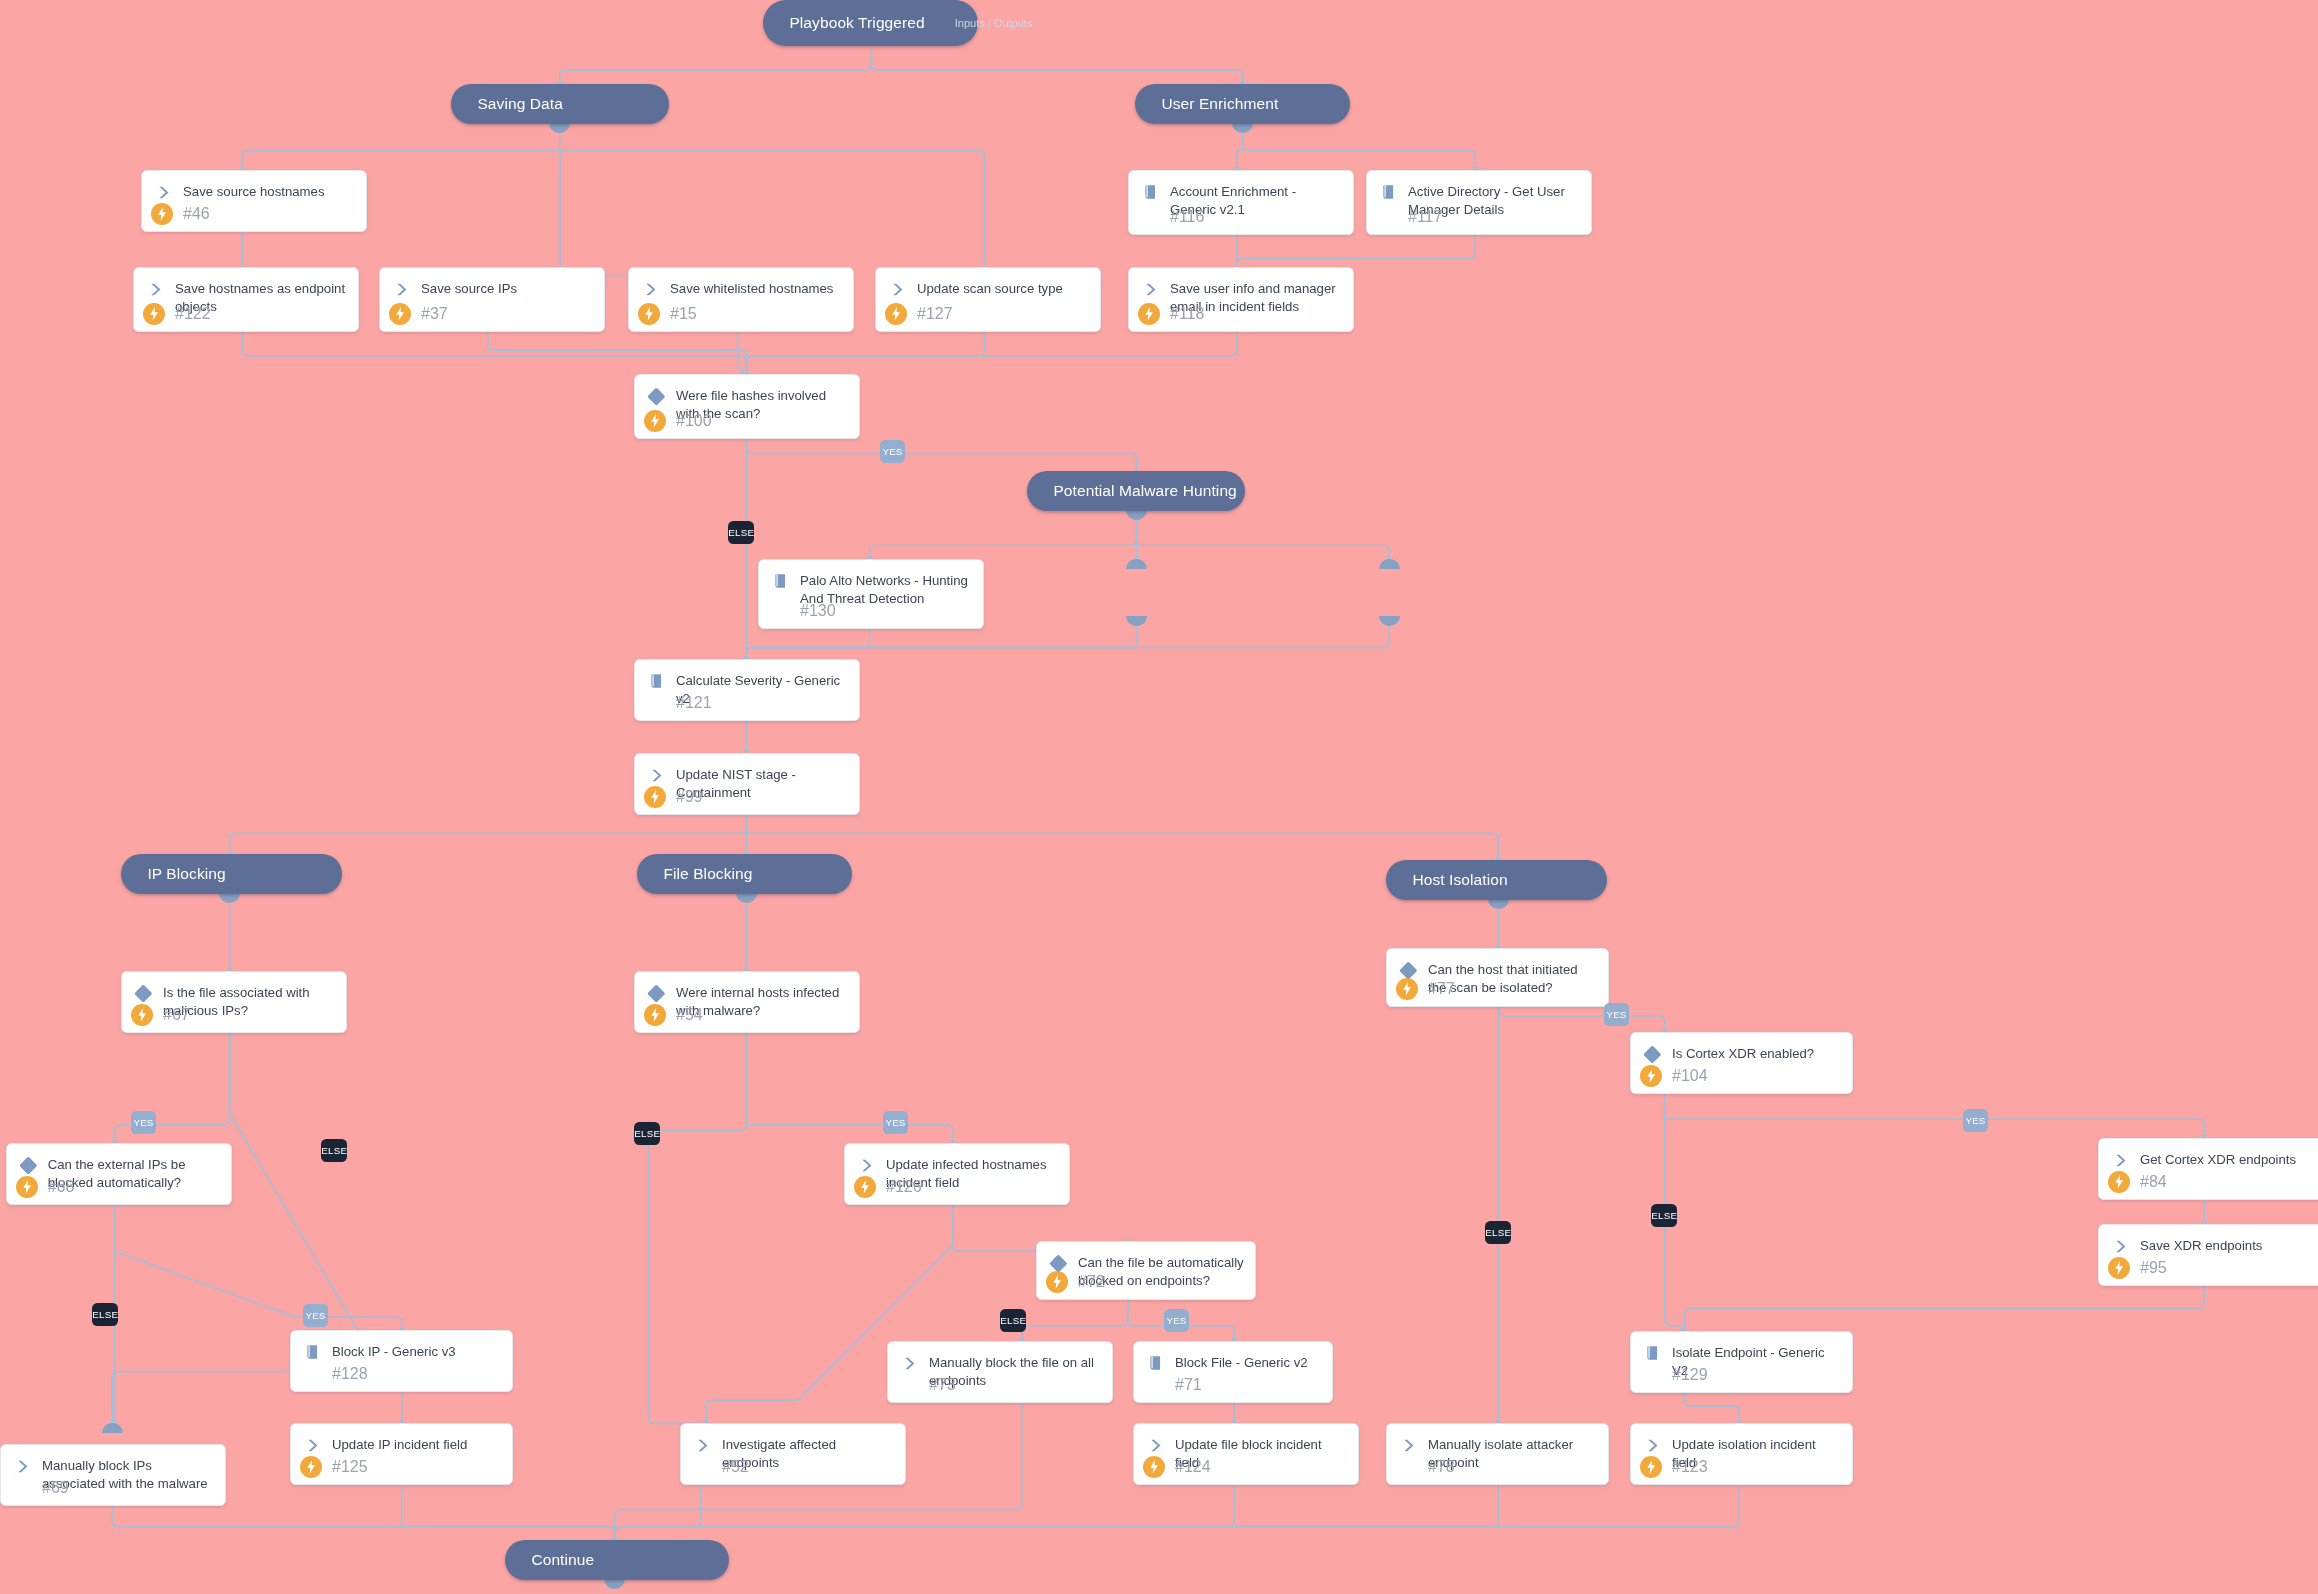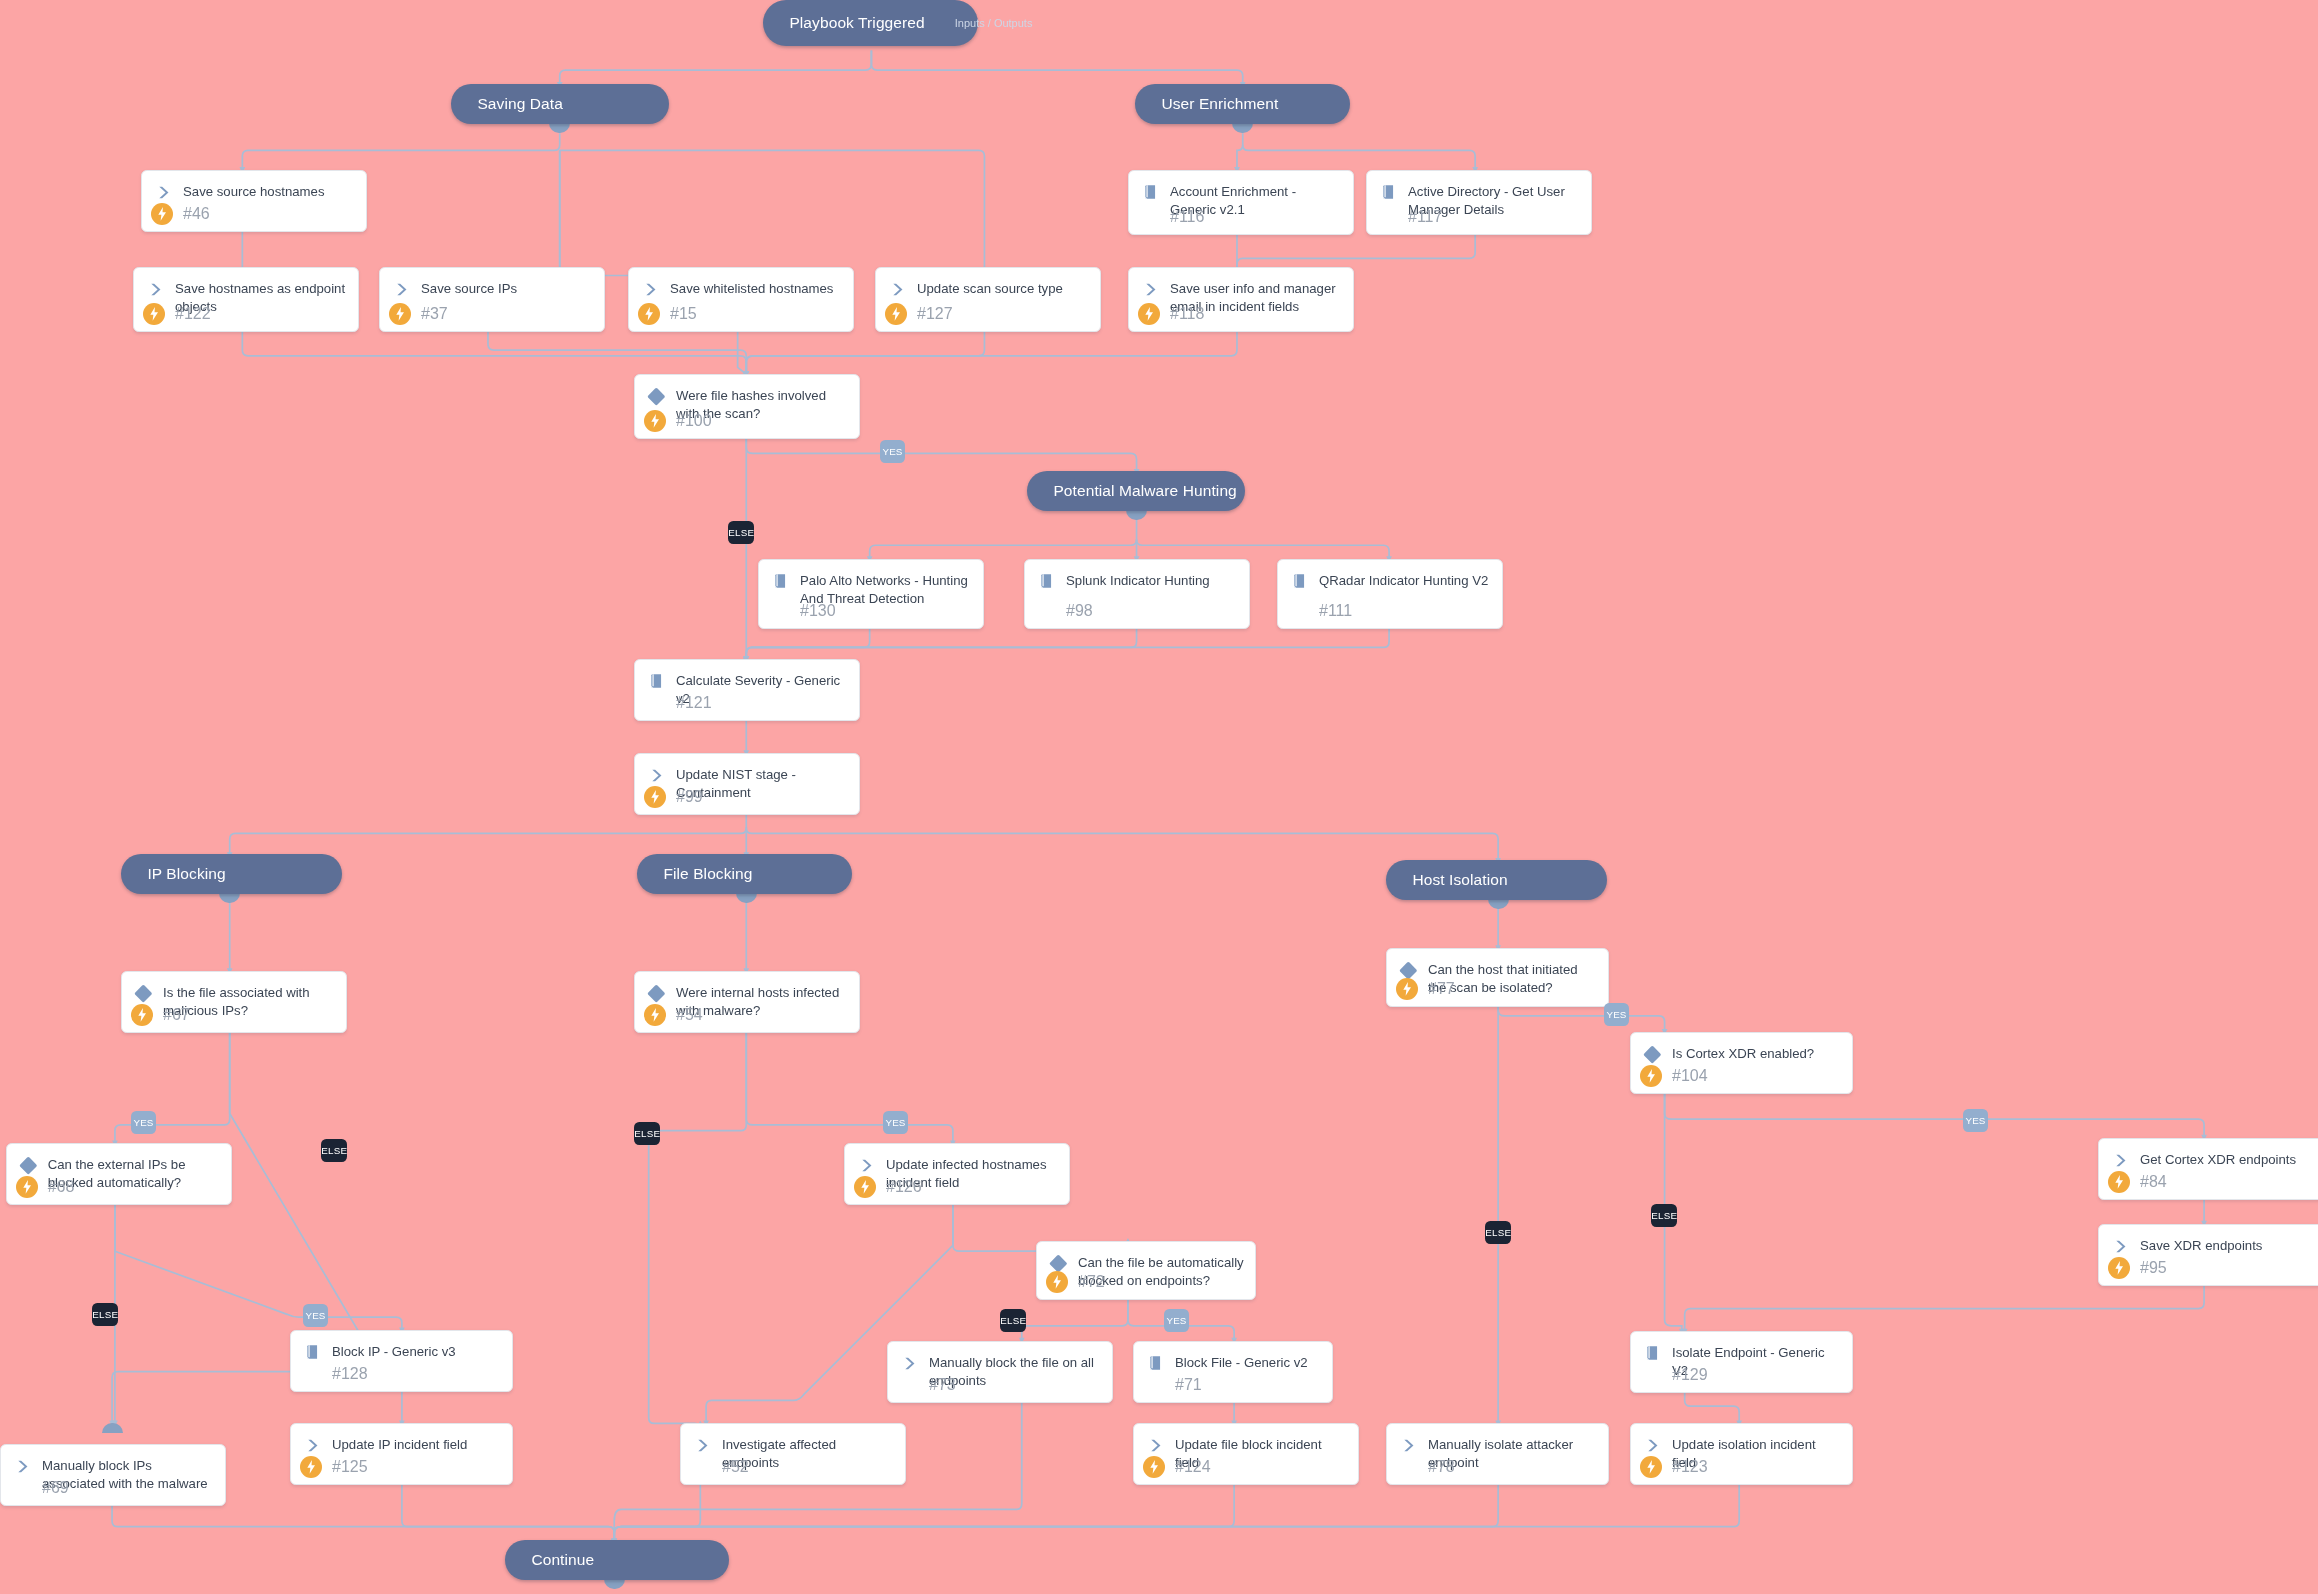--- a/index.html
+++ b/index.html
@@ -449,43 +449,21 @@
         <svg width="15" height="16" viewBox="0 0 26 28">
           <path d="M5,2 L21,2 L21,26 L7,26 C5,26 4,25 4,23 L4,4 z" fill="#7d9ac0"></path>
           <path d="M7,2 L7,23" stroke="#ffffff" stroke-width="2" fill="none"></path>
           <path d="M4,23 C4,25 5,26 7,26" stroke="#ffffff" stroke-width="1.5" fill="none"></path>
         </svg>
       </span>
     <span class="tlabel">Palo Alto Networks - Hunting And Threat Detection</span>
     <span class="tid">#130</span>
   </div>
 
-  <div class="task" style="left:1024px;top:559px;width:224px;height:68px;">
-    <span class="ticon">
-        <svg width="15" height="16" viewBox="0 0 26 28">
-          <path d="M5,2 L21,2 L21,26 L7,26 C5,26 4,25 4,23 L4,4 z" fill="#7d9ac0"></path>
-          <path d="M7,2 L7,23" stroke="#ffffff" stroke-width="2" fill="none"></path>
-          <path d="M4,23 C4,25 5,26 7,26" stroke="#ffffff" stroke-width="1.5" fill="none"></path>
-        </svg>
-      </span>
-    <span class="tlabel">Splunk Indicator Hunting</span>
-    <span class="tid">#98</span>
-  </div>
-
-  <div class="task" style="left:1277px;top:559px;width:224px;height:68px;">
-    <span class="ticon">
-        <svg width="15" height="16" viewBox="0 0 26 28">
-          <path d="M5,2 L21,2 L21,26 L7,26 C5,26 4,25 4,23 L4,4 z" fill="#7d9ac0"></path>
-          <path d="M7,2 L7,23" stroke="#ffffff" stroke-width="2" fill="none"></path>
-          <path d="M4,23 C4,25 5,26 7,26" stroke="#ffffff" stroke-width="1.5" fill="none"></path>
-        </svg>
-      </span>
-    <span class="tlabel">QRadar Indicator Hunting V2</span>
-    <span class="tid">#111</span>
-  </div>
+
 
   <div class="task" style="left:634px;top:659px;width:224px;height:60px;">
     <span class="ticon">
         <svg width="15" height="16" viewBox="0 0 26 28">
           <path d="M5,2 L21,2 L21,26 L7,26 C5,26 4,25 4,23 L4,4 z" fill="#7d9ac0"></path>
           <path d="M7,2 L7,23" stroke="#ffffff" stroke-width="2" fill="none"></path>
           <path d="M4,23 C4,25 5,26 7,26" stroke="#ffffff" stroke-width="1.5" fill="none"></path>
         </svg>
       </span>
     <span class="tlabel">Calculate Severity - Generic v2</span>

